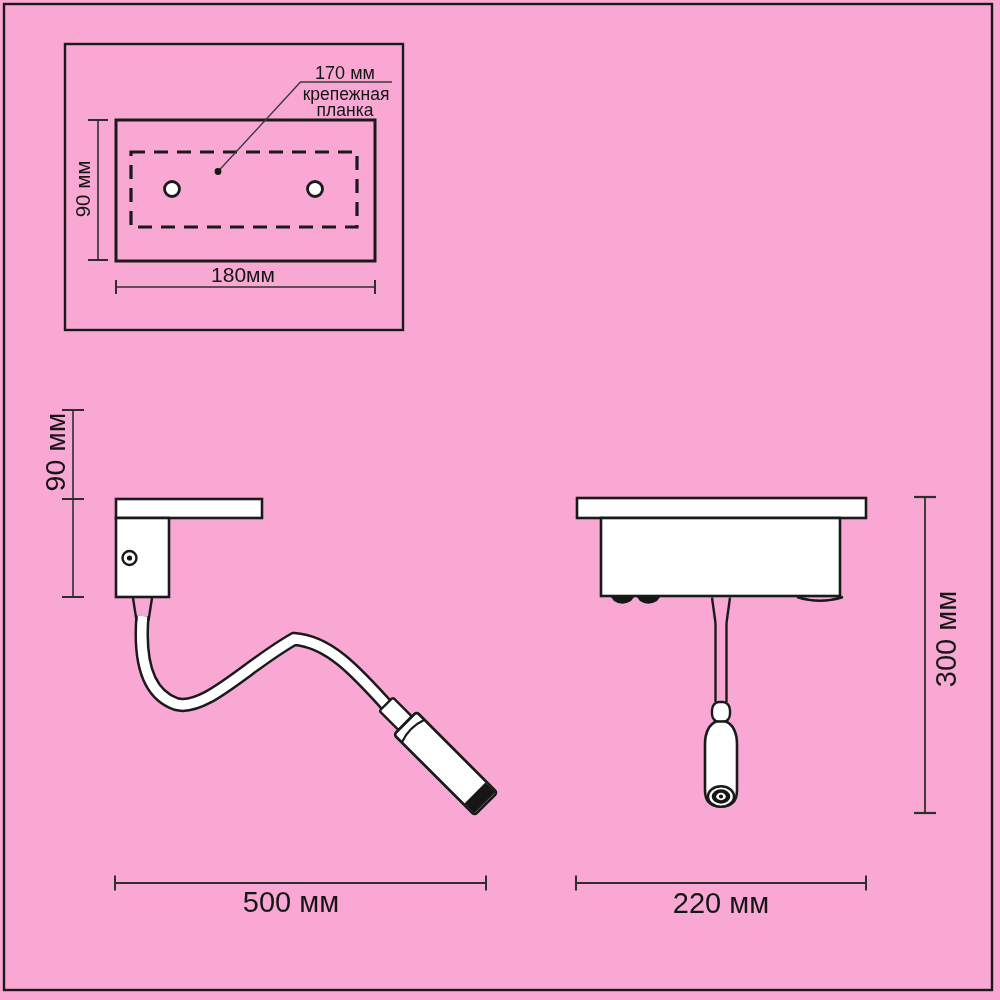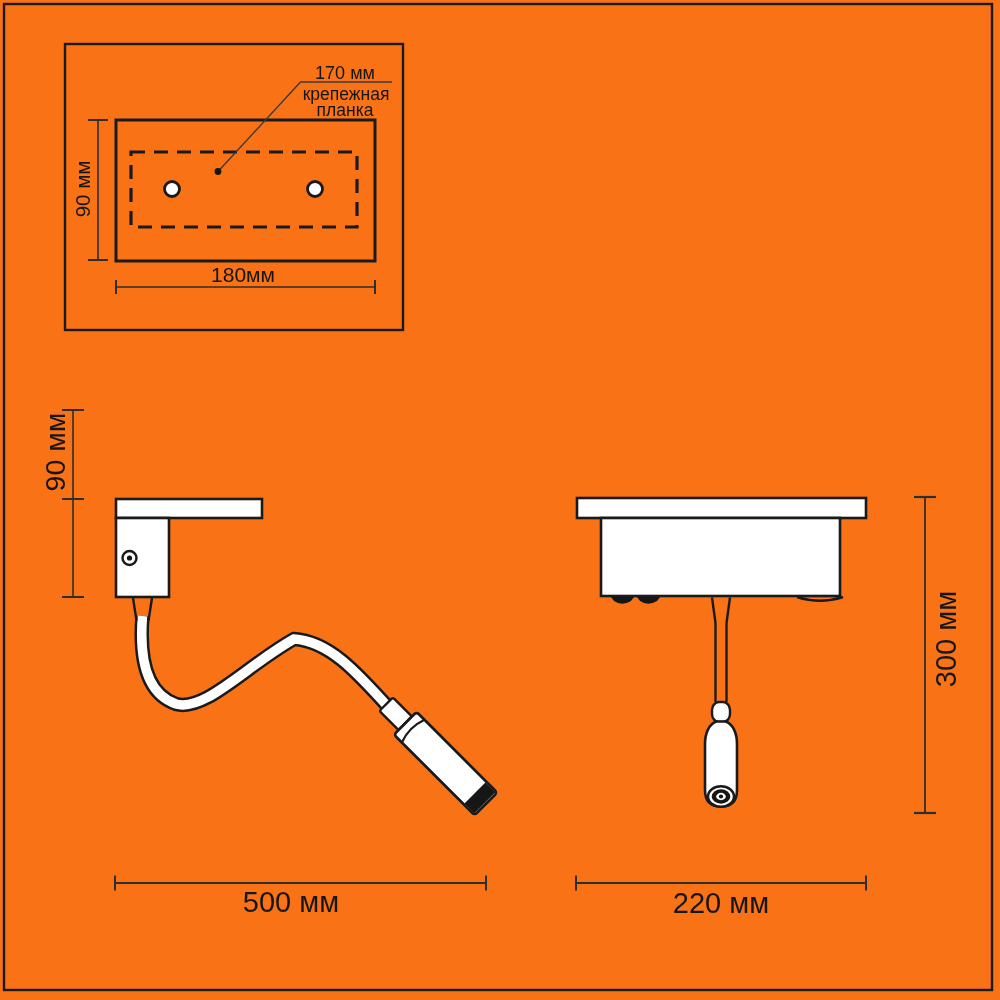--- a/index.html
+++ b/index.html
@@ -1,16 +1,16 @@
 <!DOCTYPE html>
 <html><head>
 <meta charset="utf-8">
 <style>
   html,body{margin:0;padding:0;background:#ffffff;}
-  .page{position:relative;width:1000px;height:1000px;background:#f97316;overflow:hidden;}
+  .page{position:relative;width:1000px;height:1000px;background:#f9a8d4;overflow:hidden;}
   svg{display:block;}
   .ln{stroke:#1a1a1a;fill:none;}
   .fw{stroke:#1a1a1a;fill:#ffffff;}
   .dk{fill:#161616;stroke:none;}
   .dim{stroke:#2e2e2e;fill:none;}
   .lead{stroke:#3a3a3a;fill:none;}
   .lbl{font-family:"Liberation Sans","DejaVu Sans",sans-serif;fill:#161616;text-anchor:middle;}
 </style>
 </head>
 <body>

